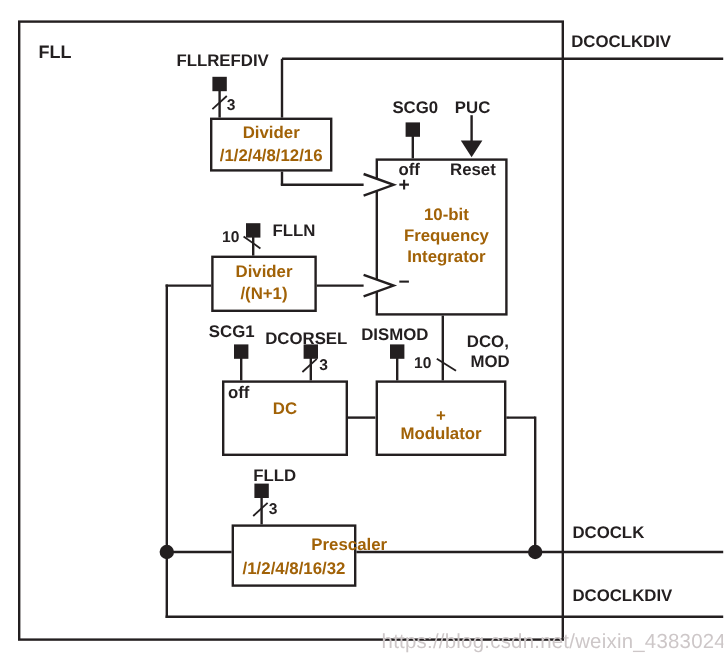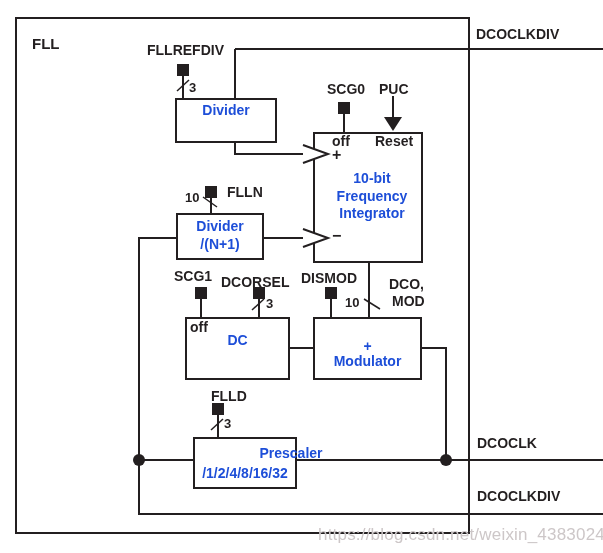--- a/index.html
+++ b/index.html
@@ -12,21 +12,21 @@
   .accents{z-index:3;}
   .blk{
     position:absolute;background:#fff;border:2px solid #231f20;
     box-sizing:border-box;z-index:2;
   }
   .lbl{
     position:absolute;font-weight:bold;font-size:14px;color:#231f20;
     white-space:nowrap;z-index:4;line-height:15px;
   }
   .bt{
-    position:absolute;font-weight:bold;font-size:14px;color:#1d4ed8;
+    position:absolute;font-weight:bold;font-size:14px;color:#a16207;
     text-align:center;white-space:nowrap;z-index:4;line-height:15px;
   }
   .small{font-size:13px;}
   .sign{font-size:16px;line-height:14px;}
   .title{font-size:15px;}
   .watermark{
     position:absolute;left:318px;top:525px;z-index:5;
     font-size:17px;font-weight:normal;color:#cdc7c8;
     white-space:nowrap;letter-spacing:0.2px;
   }
@@ -109,20 +109,21 @@
   <div class="lbl" style="left:477px;top:436px;">DCOCLK</div>
   <div class="lbl" style="left:477px;top:489px;">DCOCLKDIV</div>
 
   <div class="lbl small" style="left:189px;top:80px;">3</div>
   <div class="lbl small" style="left:185px;top:190px;">10</div>
   <div class="lbl small" style="left:266px;top:296px;">3</div>
   <div class="lbl small" style="left:345px;top:295px;">10</div>
   <div class="lbl small" style="left:224px;top:416px;">3</div>
 
   <div class="bt" style="left:175px;top:103px;width:102px;">Divider</div>
+  <div class="bt" style="left:175px;top:122px;width:102px;">/1/2/4/8/12/16</div>
 
   <div class="bt" style="left:176px;top:219px;width:88px;">Divider</div>
   <div class="bt" style="left:176px;top:237px;width:88px;">/(N+1)</div>
 
   <div class="lbl" style="left:332px;top:134px;">off</div>
   <div class="lbl" style="left:375px;top:134px;">Reset</div>
   <div class="lbl sign" style="left:332px;top:148px;">+</div>
   <div class="lbl sign" style="left:332px;top:229px;">−</div>
   <div class="bt" style="left:318px;top:171px;width:108px;">10-bit</div>
   <div class="bt" style="left:318px;top:189px;width:108px;text-align:center;">Frequency</div>

